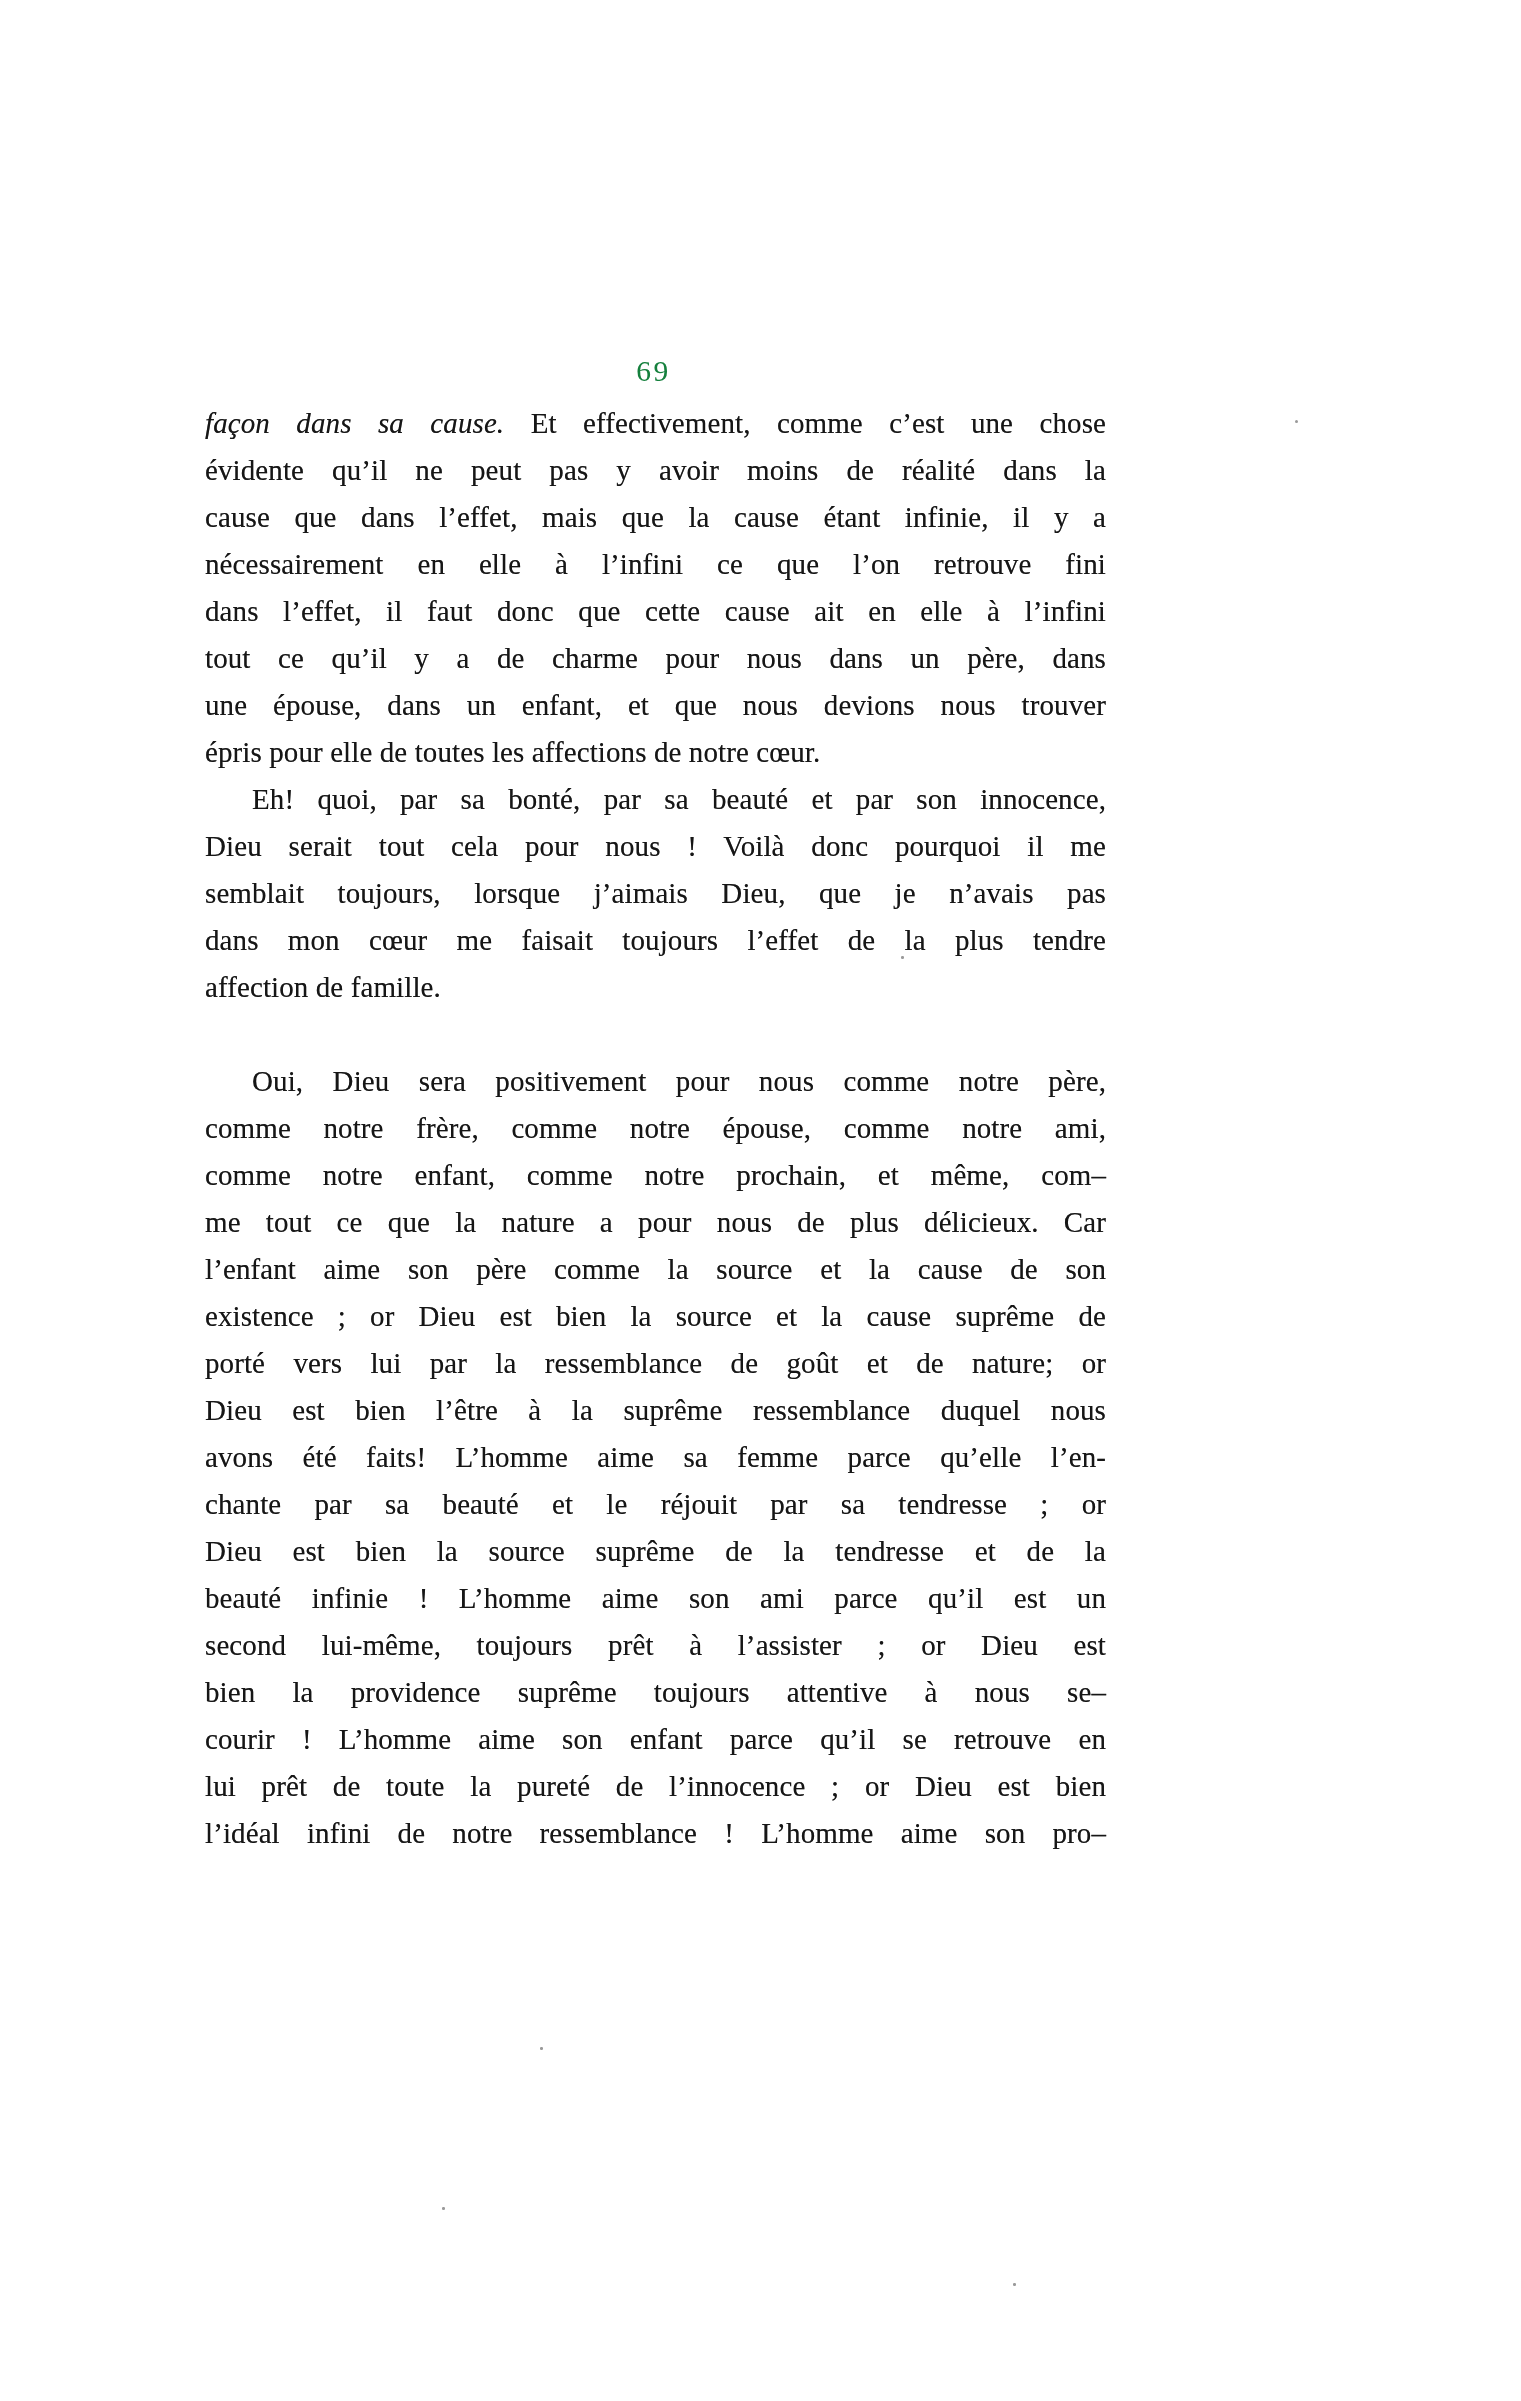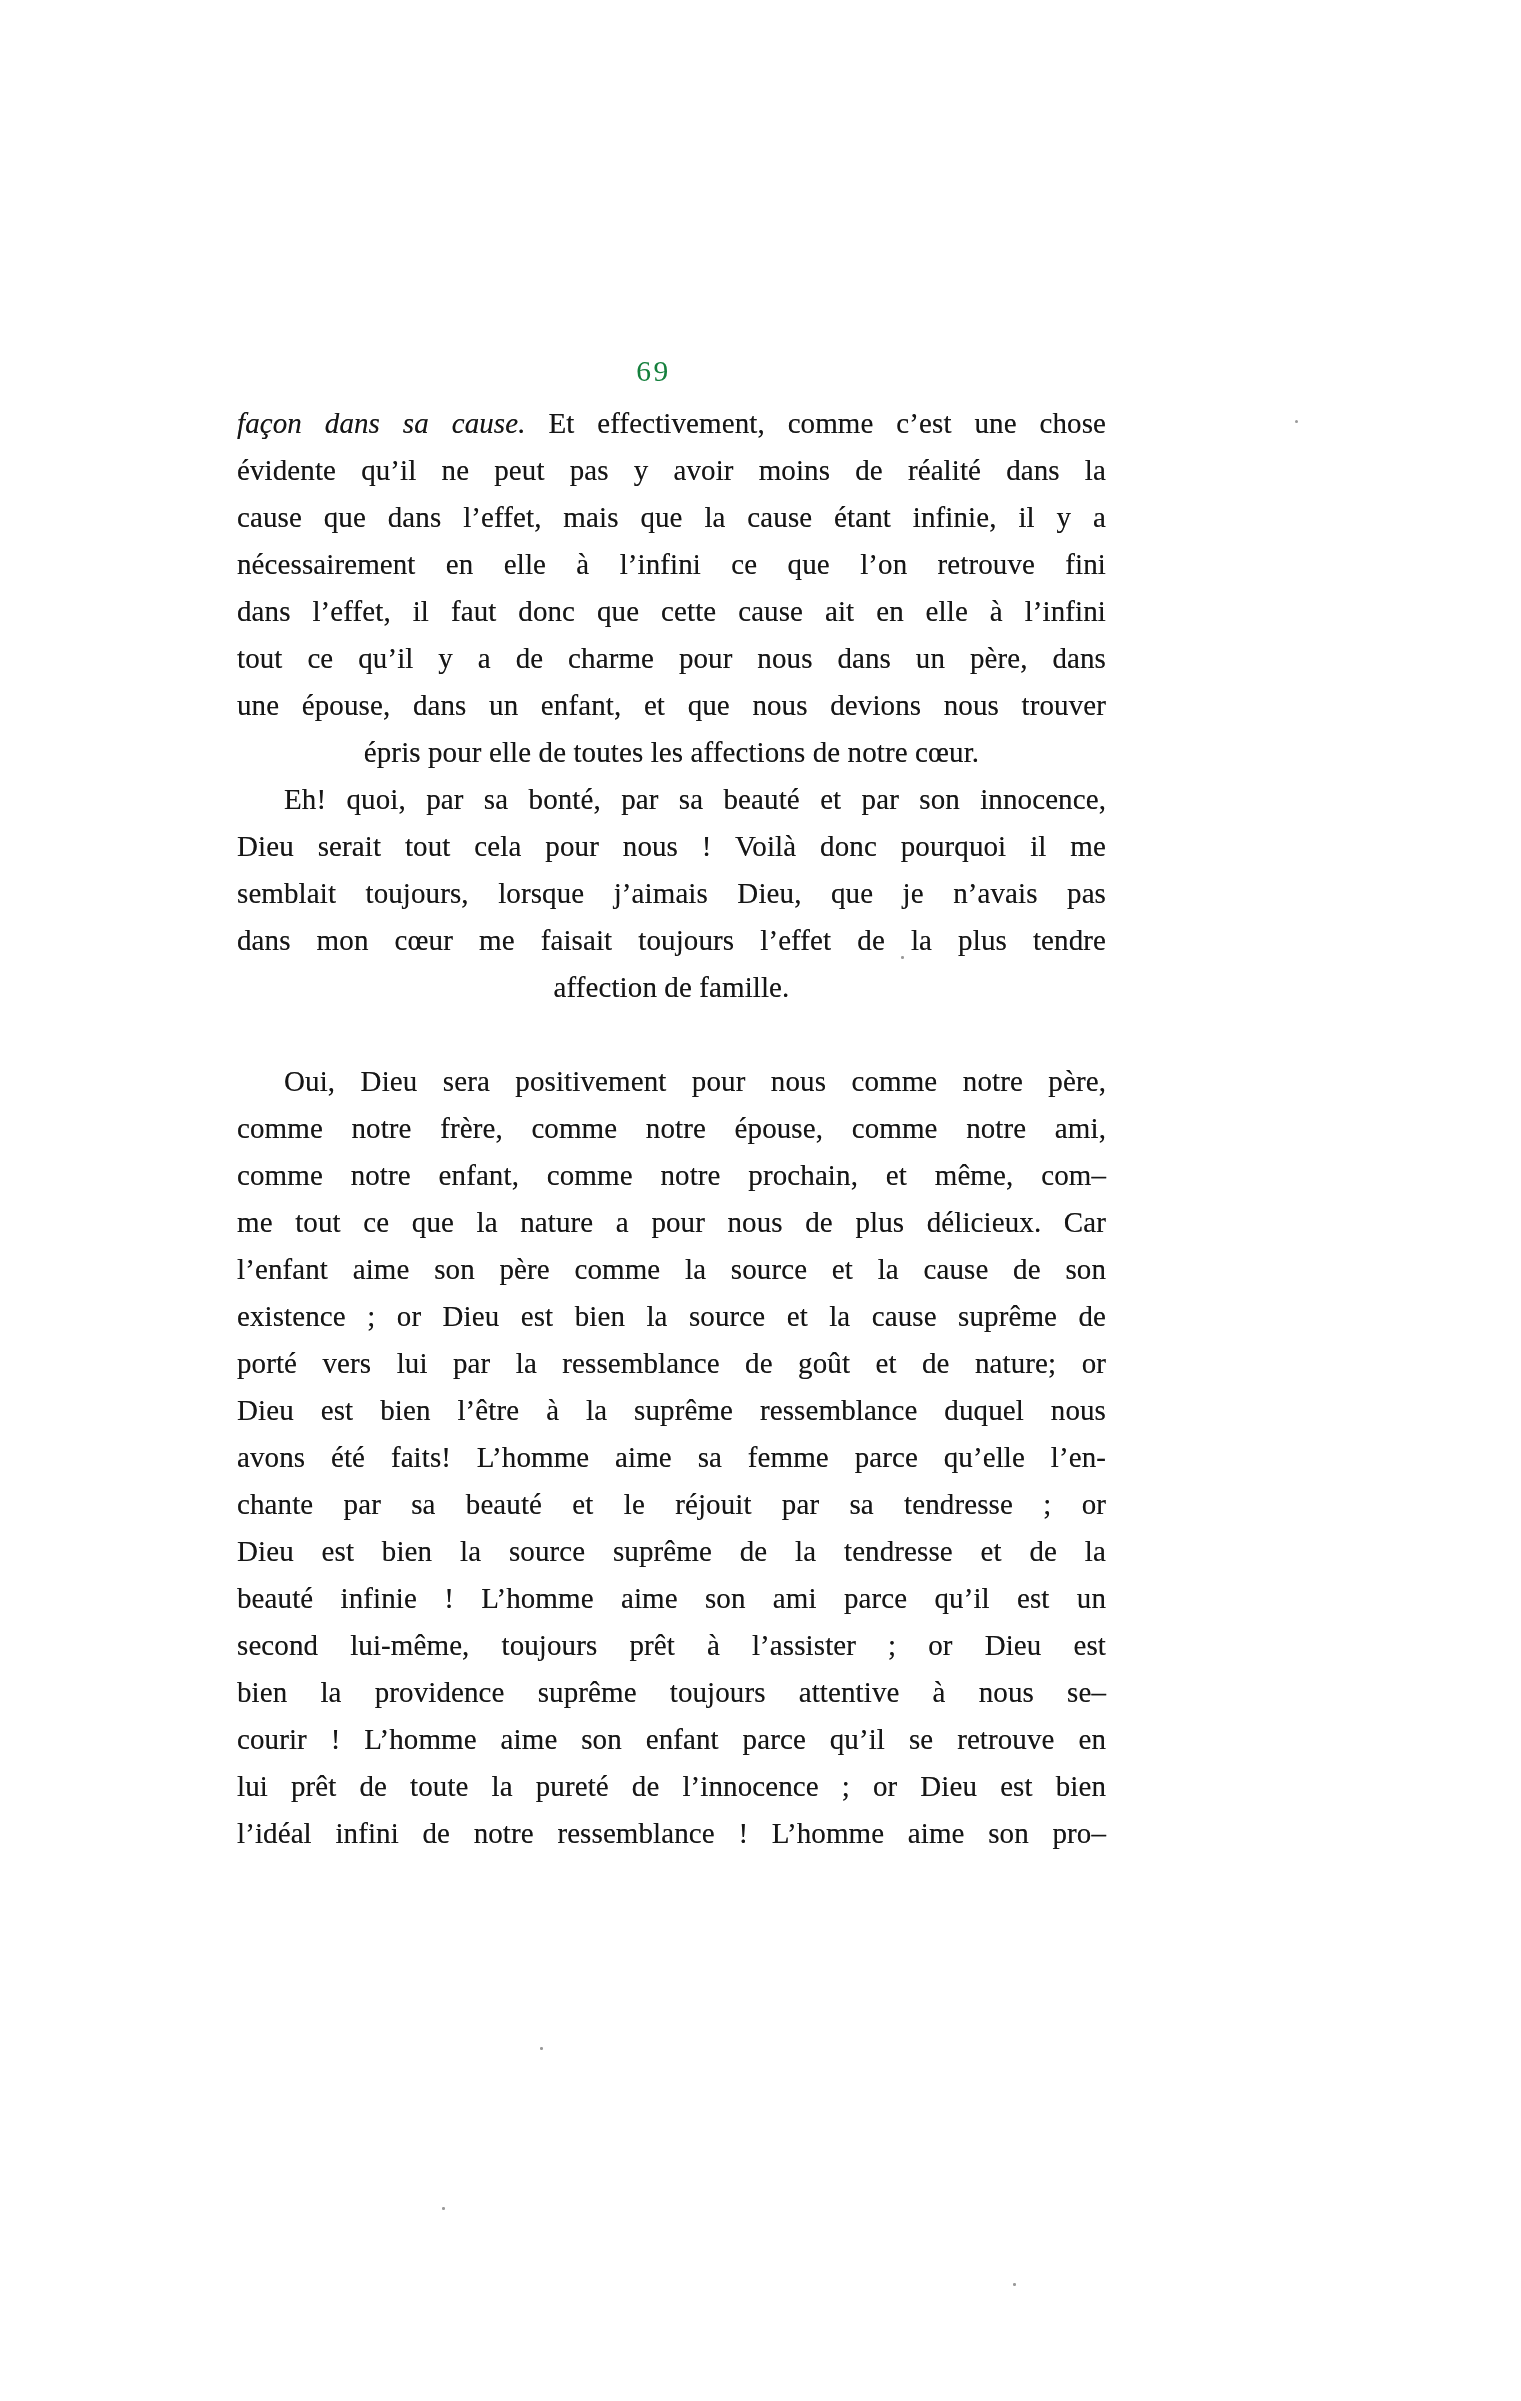--- a/index.html
+++ b/index.html
@@ -32,26 +32,26 @@
     left: 205px;
     width: 901px;
     font-size: 29px;
     line-height: 47px;
     letter-spacing: 0.1px;
     color: #161616;
     text-shadow: 0 0 0.6px rgba(10,10,10,0.55);
   }
   .para { margin: 0; padding: 0; }
   .para-gap { margin-top: 47px; }
-  .line { min-height: 47px; margin-left: 32px; }
+  .line { min-height: 47px; }
   .just {
     text-align: justify;
     text-align-last: justify;
   }
-  .plain { text-align: center; }
+  .plain { text-align: left; }
   .indent { text-indent: 47px; }
   .ital { font-style: italic; }
   .speck {
     position: absolute;
     background: #9a9a9a;
     border-radius: 50%;
   }
 </style>
 </head>
 <body>

